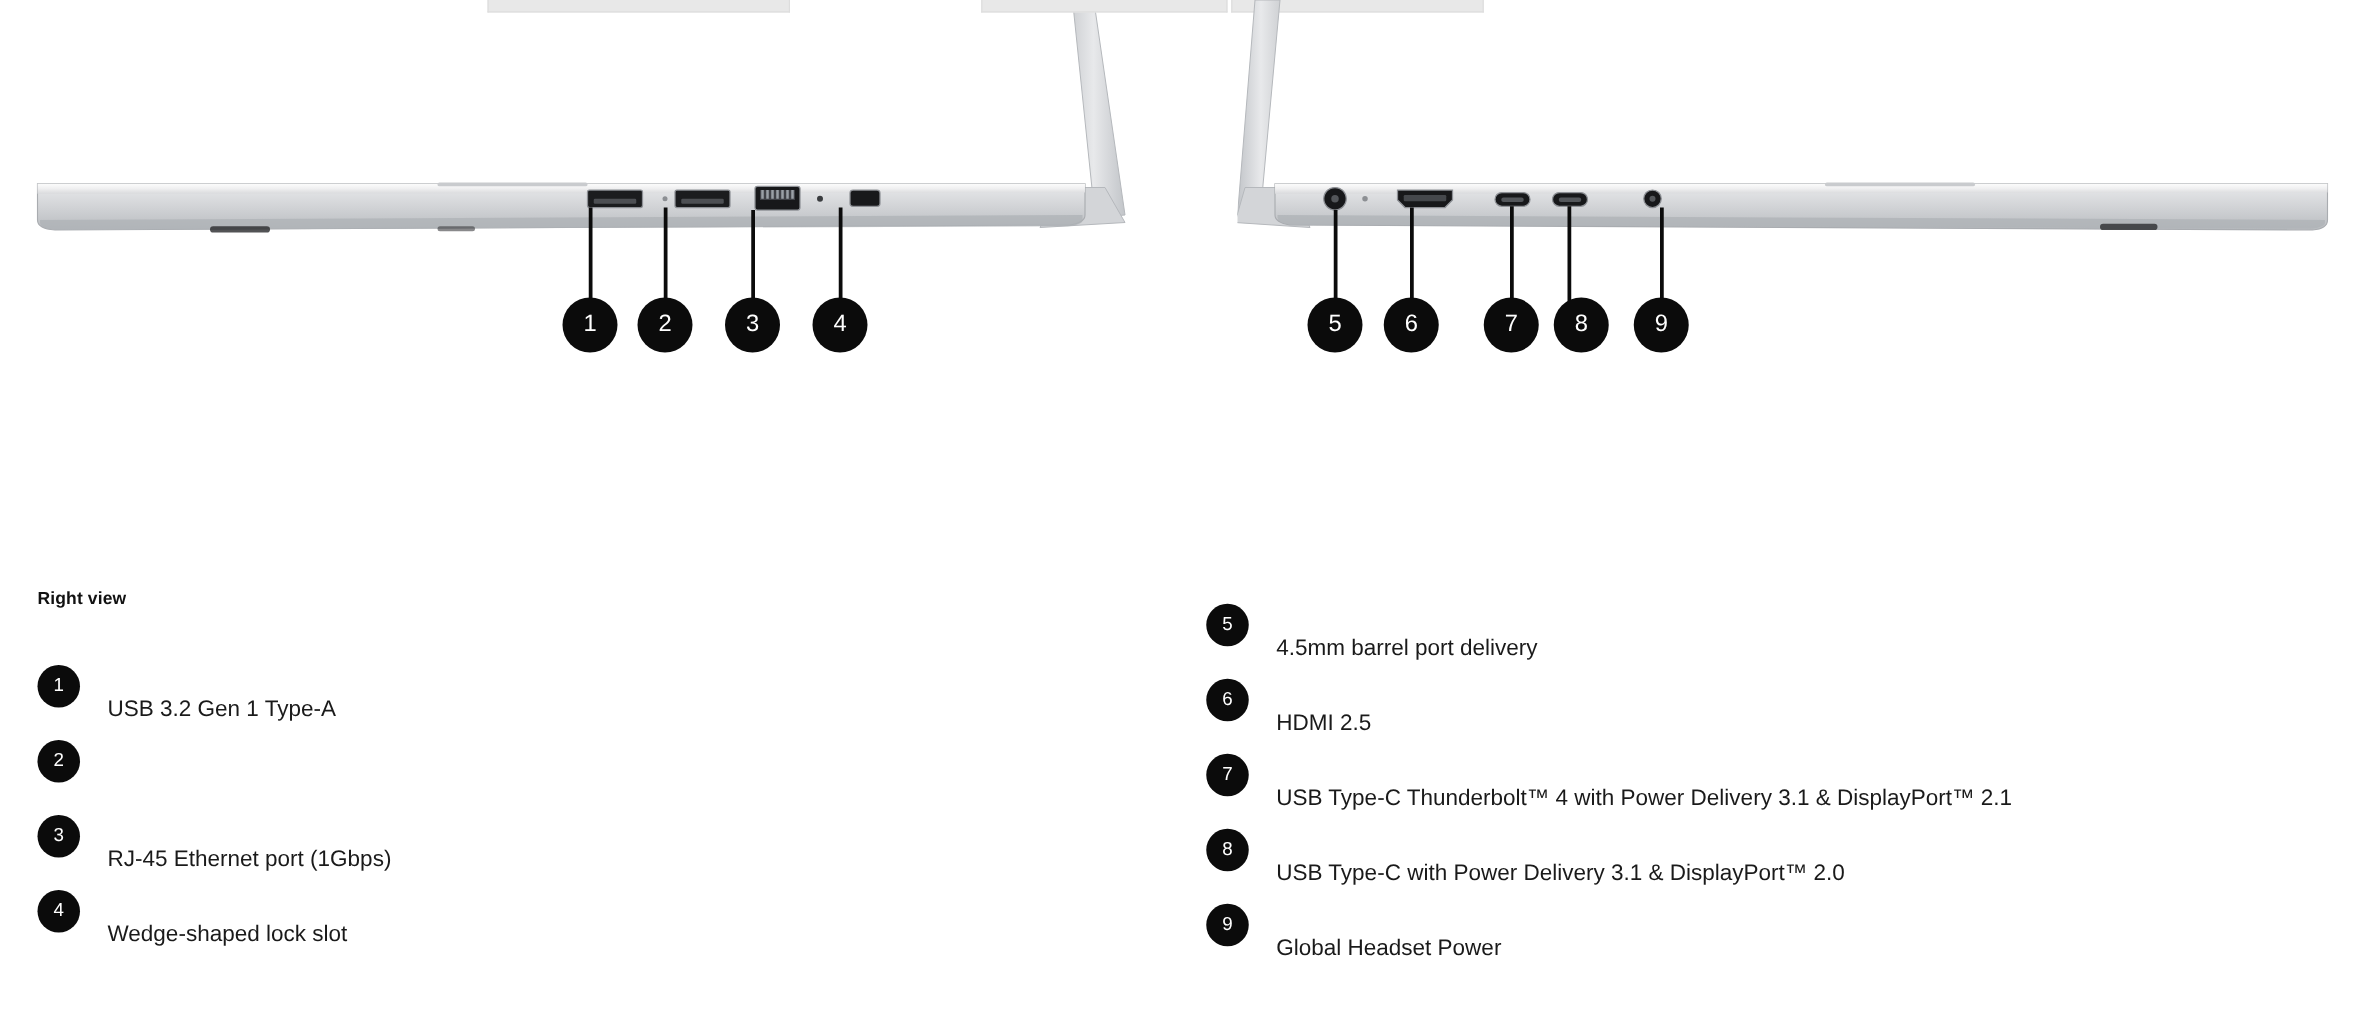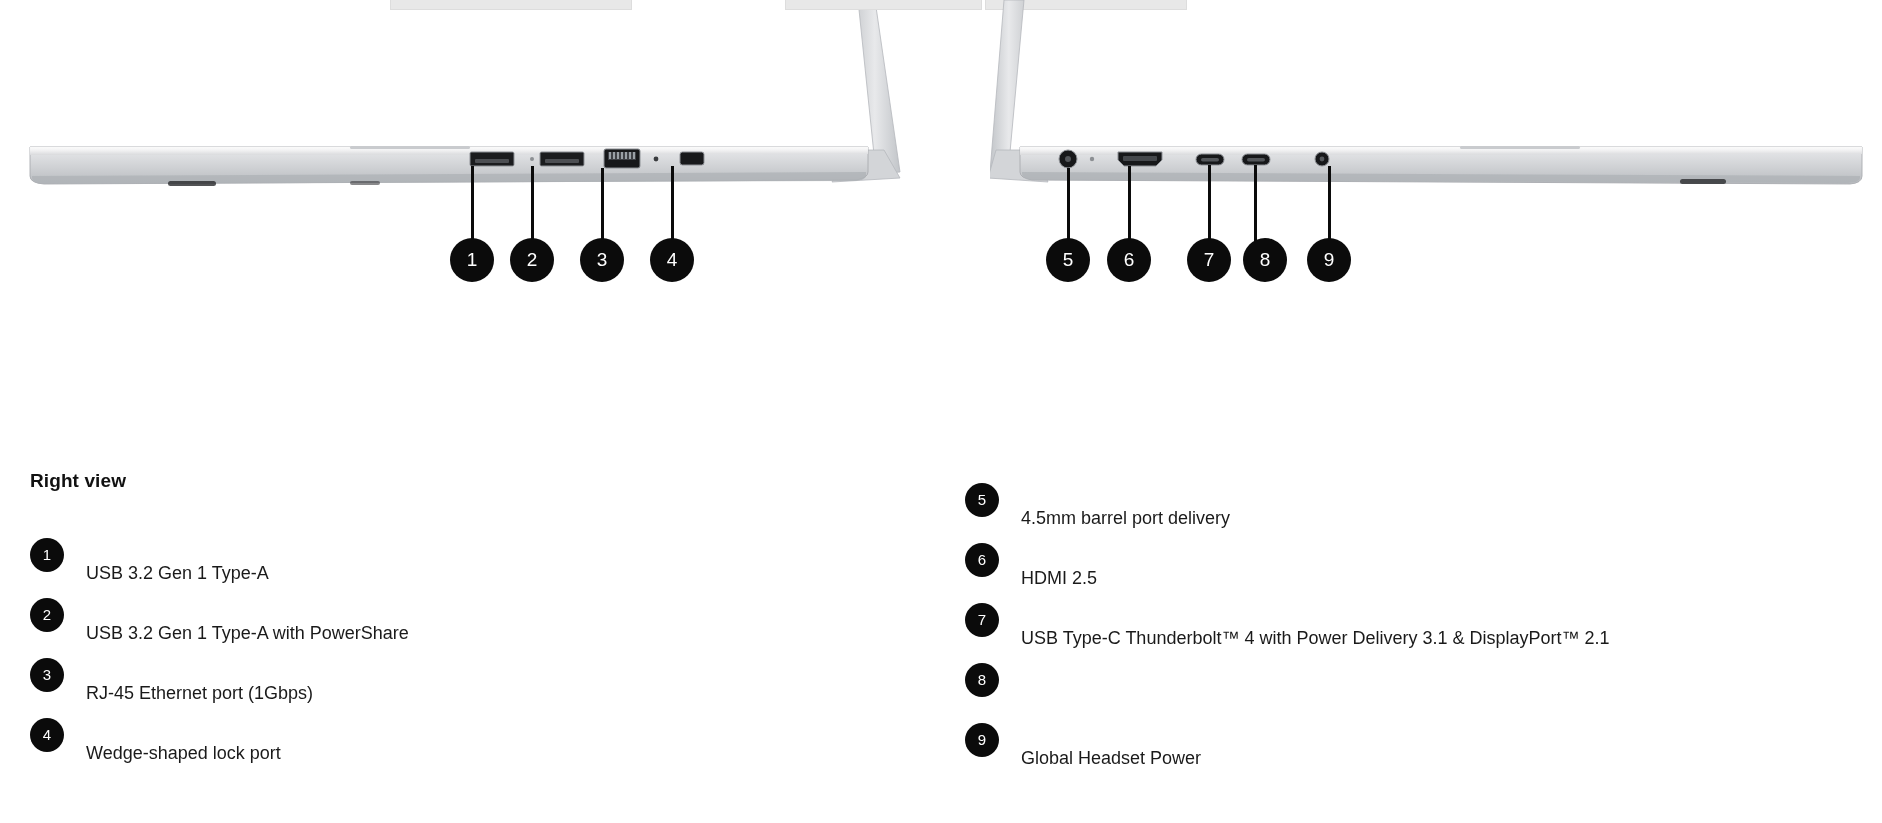--- a/index.html
+++ b/index.html
@@ -65,21 +65,21 @@
 
   
   .legend-col {
     position: absolute;
     top: 470px;
   }
   .legend-col.col-right { left: 30px;  width: 900px; }
   .legend-col.col-left  { left: 965px; width: 900px; }
 
   .legend-title {
-    font-size: 19px;
+    font-size: 14px;
     font-weight: bold;
     color: #111111;
     margin: 0 0 33px 0;
     letter-spacing: 0.1px;
   }
   .legend-item {
     display: flex;
     align-items: center;
     height: 60px;
   }
@@ -257,46 +257,46 @@
 
 <div class="legend-col col-right">
   <div class="legend-title">Right view</div>
 
   <div class="legend-item">
     <div class="legend-badge">1</div>
     <div class="legend-label">USB 3.2 Gen 1 Type-A</div>
   </div>
   <div class="legend-item">
     <div class="legend-badge">2</div>
-    <div class="legend-label">USB 3.2 Gen 1 Type-A with PowerShare</div>
   </div>
   <div class="legend-item">
     <div class="legend-badge">3</div>
     <div class="legend-label">RJ-45 Ethernet port (1Gbps)</div>
   </div>
   <div class="legend-item">
     <div class="legend-badge">4</div>
-    <div class="legend-label">Wedge-shaped lock port</div>
+    <div class="legend-label">Wedge-shaped lock slot</div>
   </div>
 </div>
 
 <div class="legend-col col-left">
 
   <div class="legend-item">
     <div class="legend-badge">5</div>
     <div class="legend-label">4.5mm barrel port delivery</div>
   </div>
   <div class="legend-item">
     <div class="legend-badge">6</div>
     <div class="legend-label">HDMI 2.5</div>
   </div>
   <div class="legend-item">
     <div class="legend-badge">7</div>
     <div class="legend-label">USB Type-C Thunderbolt™ 4 with Power Delivery 3.1 &amp; DisplayPort™ 2.1</div>
   </div>
   <div class="legend-item">
     <div class="legend-badge">8</div>
+    <div class="legend-label">USB Type-C with Power Delivery 3.1 &amp; DisplayPort™ 2.0</div>
   </div>
   <div class="legend-item">
     <div class="legend-badge">9</div>
     <div class="legend-label">Global Headset Power</div>
   </div>
 </div>
 
 </body></html>

